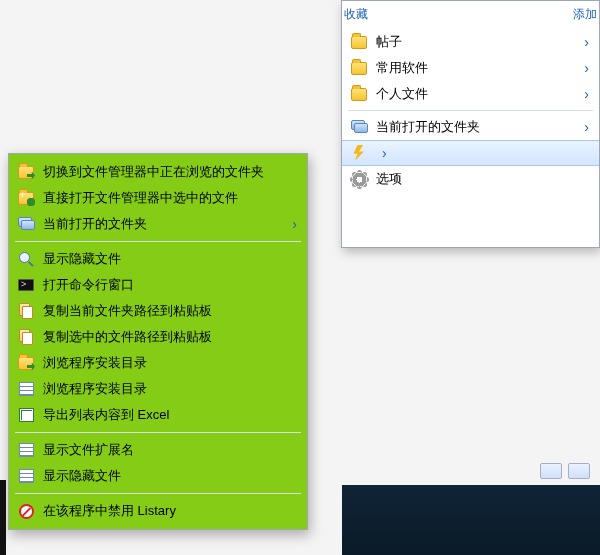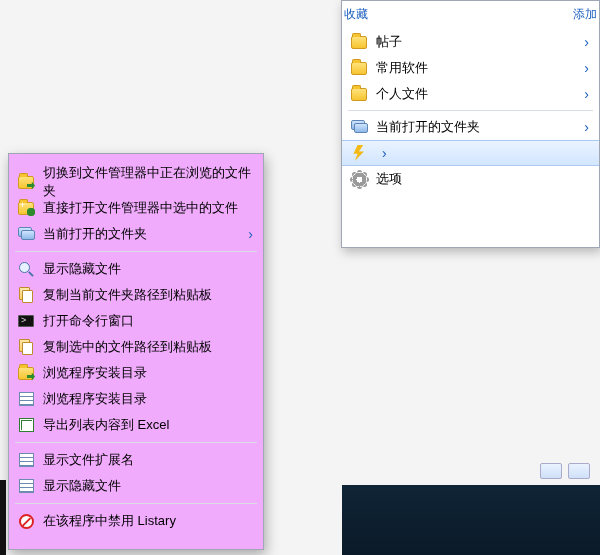--- a/index.html
+++ b/index.html
@@ -68,25 +68,25 @@
   .favsep {
     height: 1px;
     margin: 3px 6px;
     background: #d8dde5;
   }
   
   .ctxmenu {
     position: absolute;
     left: 8px;
     top: 153px;
-    width: 256px;
-    background: #f0abfc;
+    width: 300px;
+    background: #84cc16;
     border: 1px solid #9fa7b4;
     box-shadow: 2px 5px 12px rgba(0,0,0,.3);
-    padding: 15px 0;
+    padding: 5px 0;
   }
   .ctxitem {
     position: relative;
     display: flex;
     align-items: center;
     height: 26px;
     padding: 0 10px 0 8px;
     cursor: default;
   }
   .ctxitem .ic {
@@ -361,32 +361,32 @@
   <div class="ctxsep"></div>
 
   <div class="ctxitem">
     <span class="ic">
         <span class="ico-mag"></span>
       </span>
     <span class="lbl">显示隐藏文件</span>
   </div>
   <div class="ctxitem">
     <span class="ic">
+        <span class="ico-term"></span>
+      </span>
+    <span class="lbl">打开命令行窗口</span>
+  </div>
+  <div class="ctxitem">
+    <span class="ic">
         <span class="ico-copy">
           <span></span>
           <span></span>
         </span>
       </span>
     <span class="lbl">复制当前文件夹路径到粘贴板</span>
-  </div>
-  <div class="ctxitem">
-    <span class="ic">
-        <span class="ico-term"></span>
-      </span>
-    <span class="lbl">打开命令行窗口</span>
   </div>
   <div class="ctxitem">
     <span class="ic">
         <span class="ico-copy">
           <span></span>
           <span></span>
         </span>
       </span>
     <span class="lbl">复制选中的文件路径到粘贴板</span>
   </div>

